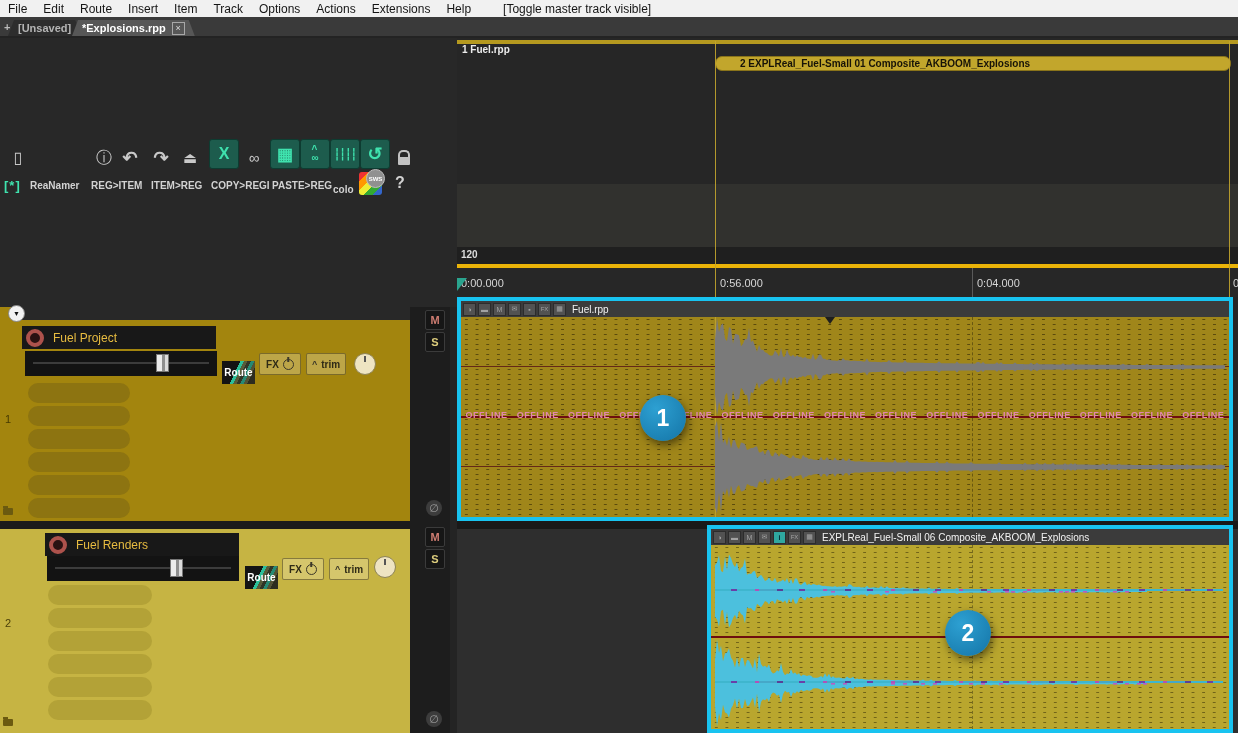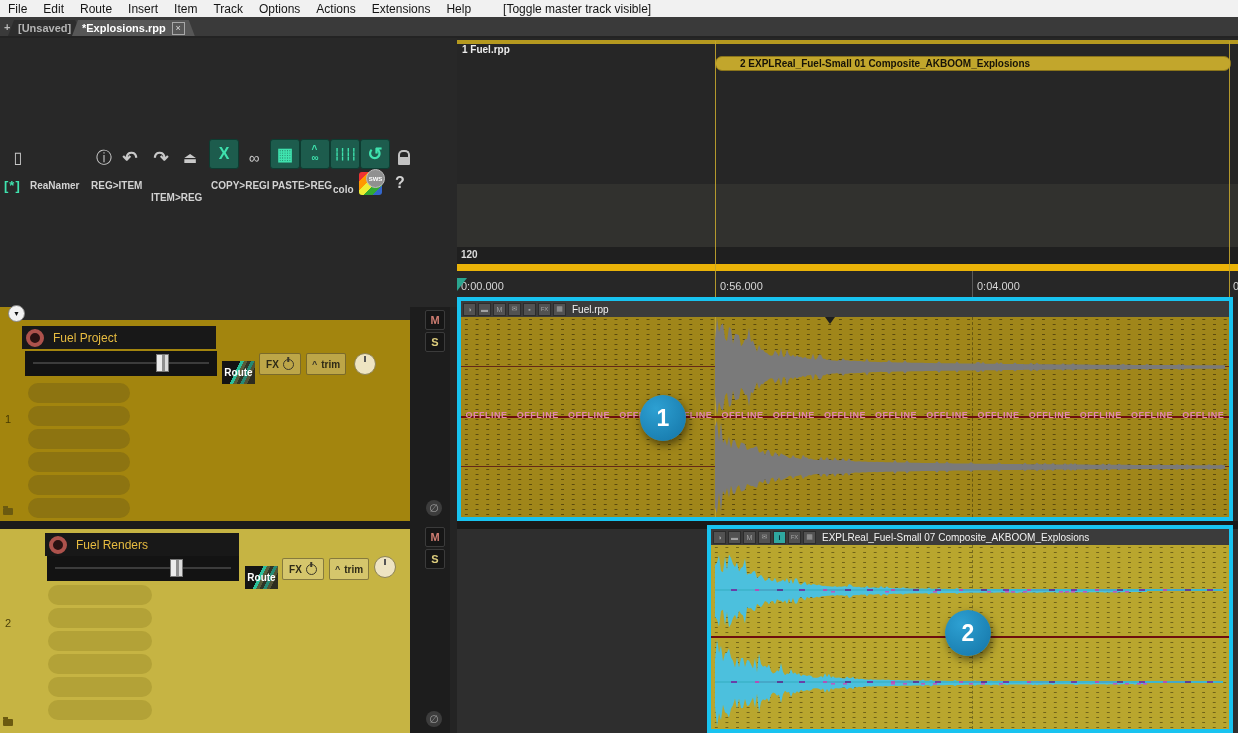--- a/index.html
+++ b/index.html
@@ -70,21 +70,21 @@
   
   .arrange{position:absolute;left:457px;top:38px;width:781px;height:695px;background:#262626;overflow:hidden;}
   .gold-top{position:absolute;left:0;top:2px;width:781px;height:4px;background:#b5991f;}
   .rg1-label{position:absolute;left:5px;top:6px;color:#ececec;font-size:10px;font-weight:bold;}
   .rg2-pill{position:absolute;left:258px;top:18px;width:516px;height:15px;background:#c2a62c;border:1px solid #8a741a;
             border-radius:7px;box-sizing:border-box;color:#171308;font-size:10px;font-weight:bold;line-height:13px;
             padding-left:24px;white-space:nowrap;overflow:hidden;}
   .bandB{position:absolute;left:0;top:146px;width:781px;height:63px;background:#31312e;}
   .tempo-lane{position:absolute;left:0;top:209px;width:781px;height:17px;background:#1f1f1f;}
   .tempo-txt{position:absolute;left:4px;top:2px;color:#dcdcdc;font-size:10px;font-weight:bold;}
-  .ruler{position:absolute;left:0;top:226px;width:781px;height:33px;background:#272727;border-top:7px solid #eab308;box-sizing:border-box;}
+  .ruler{position:absolute;left:0;top:226px;width:781px;height:33px;background:#272727;border-top:4px solid #eab308;box-sizing:border-box;}
   .rlabel{position:absolute;top:9px;color:#d6d6d6;font-size:11px;white-space:nowrap;}
   .vline-gold{position:absolute;top:3px;width:1px;height:256px;background:rgba(195,165,45,.9);}
   .tick-gray{position:absolute;left:515px;top:0;width:1px;height:33px;background:#5a5a5a;}
   .cursor-tri{position:absolute;left:0;top:240px;width:0;height:0;border-top:13px solid #2aa48e;border-right:10px solid transparent;}
   .sel-box{position:absolute;border:4px solid #18c3f0;box-sizing:border-box;z-index:5;}
   .item-header{position:absolute;left:0;top:0;right:0;height:16px;background:#3b3b3b;display:flex;align-items:center;padding-left:2px;gap:2px;}
   .ih-icon{width:13px;height:13px;background:#525252;border:1px solid #2c2c2c;box-sizing:border-box;color:#a2a2a2;
            font-size:7px;display:flex;align-items:center;justify-content:center;flex:none;overflow:hidden;}
   .ih-icon.active{background:#2fa8a0;color:#073038;font-weight:bold;}
   .item-label{color:#f2f2f2;font-size:10px;margin-left:4px;white-space:nowrap;overflow:hidden;}
@@ -177,21 +177,21 @@
       </div>
       <div class="tb-cell" style="left: 392px; top: 145px; width: 24px; height: 25px;">
         <span class="lockarc"></span>
         <span class="lockbody"></span>
       </div>
     </div>
 
   <div class="star-btn" style="left:4px;top:178px;">[*]</div>
   <span class="tb2-label" style="left:30px;top:180px;">ReaNamer</span>
   <span class="tb2-label" style="left:91px;top:180px;">REG&gt;ITEM</span>
-  <span class="tb2-label" style="left:151px;top:192px;">ITEM&gt;REG</span>
+  <span class="tb2-label" style="left:151px;top:180px;">ITEM&gt;REG</span>
   <span class="tb2-label" style="left:211px;top:180px;">COPY&gt;REGI</span>
   <span class="tb2-label" style="left:272px;top:180px;">PASTE&gt;REG</span>
   <span class="tb2-label" style="left:325px;top:174px;margin-left:40px;">Ope</span>
   <span class="tb2-label" style="left:333px;top:184px;">colo</span>
   <div class="sws-ic" style="left:359px;top:172px;">
     <span class="sws-circ">SWS</span>
   </div>
   <span class="tb2-label" style="left:395px;top:174px;font-size:16px;">?</span>
 
   <div class="abs tp1" style="left:0;top:307px;width:16px;height:214px;">
@@ -339,21 +339,21 @@
 
     <div class="sel-box" style="left:250px;top:487px;width:526px;height:208px;" id="item2">
       <div class="item-header" id="item2-header">
         <span class="ih-icon">◑</span>
           <span class="ih-icon">▬</span>
           <span class="ih-icon">M</span>
           <span class="ih-icon">✉</span>
           <span class="ih-icon active">i</span>
           <span class="ih-icon" style="font-size: 6px;">FX</span>
           <span class="ih-icon">▦</span>
-          <span class="item-label">EXPLReal_Fuel-Small 07 Composite_AKBOOM_Explosions</span>
+          <span class="item-label">EXPLReal_Fuel-Small 06 Composite_AKBOOM_Explosions</span>
       </div>
       <div class="item-body dots2" id="item2-body">
         <div class="tailline" style="left:4px;top:44px;width:508px;"></div>
         <div class="tailline" style="left:4px;top:136px;width:508px;"></div>
         <div class="centerline" style="left:0;top:91px;width:518px;height:2px;"></div>
         <div class="item-vdash" style="left:261px;"></div>
       <svg width="518" height="92" class="wave-svg" style="left: 0px; top: 0px;">
             <polygon points="4,46 4,20.177975373611773 6,17.52330463130967 8,10.20244342066782 10,25.937662708002282 12,27.20279223273557 14,11.545968154101828 16,24.781076972318562 18,9.504968757347939 20,13.10932925672325 22,18.977018269793902 24,22.358154169030083 26,17.2514336862308 28,26.38288643123899 30,22.969563872311973 32,21.564677252241637 34,13.54557777618355 36,29.76622065661905 38,28.466261398633268 40,28.88330760361003 42,26.51670931570371 44,26.063835615813012 46,33.13043253709469 48,31.544062207425405 50,29.72072951431647 52,32.48050163352792 54,36.02451711982802 56,34.944266826506365 58,32.508167822016816 60,35.78110459146559 62,36.04380356645956 64,32.71274758325904 66,37.63877822362717 68,36.49687966665103 70,36.13544988586354 72,34.50331357055853 74,36.701313978472676 76,32.97595539493129 78,38.51958902863488 80,33.67175497915076 82,38.87916455032466 84,33.50898775716567 86,33.40538255294594 88,38.8188460120844 90,40.07675088837352 92,38.292436779624104 94,36.46217480191401 96,40.36012227555589 98,38.746175075748866 100,40.34812747867584 102,38.97122382522953 104,39.37652993523524 106,40.15019766119 108,39.40035070789163 110,40.485777319561336 112,40.91462901740648 114,40.8698841050204 116,41.29753343195652 118,41.13153913096188 120,41.59298340585829 122,41.70807579169157 124,40.8917747177959 126,41.88028351034864 128,41.577881768095864 130,41.66830001697158 132,41.49983047442889 134,41.10164426702761 136,41.9565301460065 138,39.02440747503122 140,39.63764510818419 142,41.692172625167586 144,41.676606781645596 146,41.94050897910091 148,41.783036276697715 150,42.56235169346911 152,42.33472446631298 154,42.55137573087649 156,40.73774808136926 158,42.79044692219888 160,42.72760609270962 162,42.37310230111916 164,42.553118539457465 166,42.86754754470189 168,42.90155357041223 170,40.93056166463088 172,42.67271782841804 174,42.84116574442133 176,41.26703768611966 178,42.89597417049441 180,43.10187556812652 182,43.23267937374584 184,43.25701577471561 186,43.12434261893608 188,43.209588641407045 190,43.338466103767004 192,42.166983381610954 194,43.29102997289063 196,43.33978810858506 198,43.5050643842042 200,43.40572267245893 202,43.459145934418665 204,43.631525950437236 206,43.50920785229252 208,43.62599444659313 210,43.590077329000195 212,43.60534699392558 214,43.70265190174863 216,43.76452097446449 218,42.617246526467696 220,43.71750843178114 222,43.77820158588896 224,43.844928261937405 226,43.79431564552351 228,42.832047898484916 230,43.903134843248175 232,43.96001755803887 234,43.87374209970926 236,43.93319204049936 238,43.96200090275954 240,44.00626978011922 242,44.03064809341115 244,44.02852946044522 246,43.05216804666184 248,44.10002886971138 250,44.109949473170076 252,44.10935641686576 254,44.11119801713617 256,44.15238094236002 258,44.17057382712772 260,44.14848094554478 262,44.171505753751276 264,44.226048488186535 266,44.225636535320845 268,44.23261269254404 270,44.23746701960347 272,44.26604884882758 274,44.29263835264615 276,44.29520282673312 278,44.303998882686074 280,44.343091812736546 282,44.346920339283365 284,44.36629246524873 286,44.37581940292298 288,44.386876295475595 290,44.38630422720828 292,44.392940824422865 294,44.40920733715558 296,44.43420993338008 298,44.447087451314985 300,44.4622731846208 302,44.46442891137315 304,44.47941548269652 306,43.72065765476946 308,44.48799560385569 310,44.50621249114299 312,44.51050661227938 314,44.531913535040175 316,44.5373736687166 318,44.552690137720944 320,44.55953143426264 322,44.562752163195746 324,44.57783919577724 326,43.879872193859676 328,44.58913394742497 330,44.609042262547895 332,44.614804682631984 334,44.624032760665514 336,44.628280121566476 338,44.64184840581061 340,44.64268865869707 342,44.65699911549254 344,44.661735625976846 346,44.00091295473336 348,44.67807796254194 350,44.68944306889429 352,44.69619910162595 354,44.70320962962594 356,44.709860230827545 358,44.713269426583366 360,44.7250799356876 362,44.729960629869666 364,44.73577918277403 366,44.74308728614858 368,44.749030710545355 370,44.75830888307425 372,44.76319600217087 374,44.769006945906426 376,44.16533722774588 378,44.78218020842192 380,44.78863788669122 382,44.79454774013254 384,44.800731223040884 386,44.805533588395356 388,44.810249702842405 390,44.81599556766209 392,44.82107765417363 394,44.24200933373412 396,44.831635441963506 398,44.25689934815836 400,44.84250980228142 402,44.848234506894 404,44.852880477155885 406,44.28778904983114 408,44.86390273691634 410,44.868634515950205 412,44.87214517909526 414,44.8773096200885 416,44.882521065951295 418,44.88677000059225 420,44.891571707429215 422,44.89570769127795 424,44.8996126479921 426,44.90405824501621 428,44.908724594355796 430,44.91319909403393 432,44.917020554302944 434,44.921240424485404 436,44.924903695684534 436,46 436,47.075096304315466 434,47.078759575514596 432,47.082979445697056 430,47.08680090596607 428,47.091275405644204 426,47.09594175498379 424,47.1003873520079 422,47.10429230872205 420,47.108428292570785 418,47.11322999940775 416,47.117478934048705 414,47.1226903799115 412,47.12785482090474 410,47.131365484049795 408,47.13609726308366 406,47.71221095016886 404,47.147119522844115 402,47.151765493106 400,47.15749019771858 398,47.74310065184164 396,47.168364558036494 394,47.75799066626588 392,47.17892234582637 390,47.18400443233791 388,47.189750297157595 386,47.194466411604644 384,47.199268776959116 382,47.20545225986746 380,47.21136211330878 378,47.21781979157808 376,47.83466277225412 374,47.230993054093574 372,47.23680399782913 370,47.24169111692575 368,47.250969289454645 366,47.25691271385142 364,47.26422081722597 362,47.270039370130334 360,47.2749200643124 358,47.286730573416634 356,47.290139769172455 354,47.29679037037406 352,47.30380089837405 350,47.31055693110571 348,47.32192203745806 346,47.99908704526664 344,47.338264374023154 342,47.34300088450746 340,47.35731134130293 338,47.35815159418939 336,47.371719878433524 334,47.375967239334486 332,47.385195317368016 330,47.390957737452105 328,47.41086605257503 326,48.120127806140324 324,47.42216080422276 322,47.437247836804254 320,47.44046856573736 318,47.447309862279056 316,47.4626263312834 314,47.468086464959825 312,47.48949338772062 310,47.49378750885701 308,47.51200439614431 306,48.27934234523054 304,47.52058451730348 302,47.53557108862685 300,47.5377268153792 298,47.552912548685015 296,47.56579006661992 294,47.59079266284442 292,47.607059175577135 290,47.61369577279172 288,47.613123704524405 286,47.62418059707702 284,47.63370753475127 282,47.653079660716635 280,47.656908187263454 278,47.696001117313926 276,47.70479717326688 274,47.70736164735385 272,47.73395115117242 270,47.76253298039653 268,47.76738730745596 266,47.774363464679155 264,47.773951511813465 262,47.828494246248724 260,47.85151905445522 258,47.82942617287228 256,47.84761905763998 254,47.88880198286383 252,47.89064358313424 250,47.890050526829924 248,47.89997113028862 246,48.94783195333816 244,47.97147053955478 242,47.96935190658885 240,47.99373021988078 238,48.03799909724046 236,48.06680795950064 234,48.12625790029074 232,48.03998244196113 230,48.096865156751825 228,49.167952101515084 226,48.20568435447649 224,48.155071738062595 222,48.22179841411104 220,48.28249156821886 218,49.382753473532304 216,48.23547902553551 214,48.29734809825137 212,48.39465300607442 210,48.409922670999805 208,48.37400555340687 206,48.49079214770748 204,48.368474049562764 202,48.540854065581335 200,48.59427732754107 198,48.4949356157958 196,48.66021189141494 194,48.70897002710937 192,49.833016618389046 190,48.661533896232996 188,48.790411358592955 186,48.87565738106392 184,48.74298422528439 182,48.76732062625416 180,48.89812443187348 178,49.10402582950559 176,50.73296231388034 174,49.15883425557867 172,49.32728217158196 170,51.06943833536912 168,49.09844642958777 166,49.13245245529811 164,49.446881460542535 162,49.62689769888084 160,49.27239390729038 158,49.20955307780112 156,51.26225191863074 154,49.44862426912351 152,49.66527553368702 150,49.43764830653089 148,50.216963723302285 146,50.05949102089909 144,50.323393218354404 142,50.307827374832414 140,52.36235489181581 138,52.97559252496878 136,50.0434698539935 134,50.89835573297239 132,50.50016952557111 130,50.33169998302842 128,50.422118231904136 126,50.11971648965136 124,51.1082252822041 122,50.29192420830843 120,50.40701659414171 118,50.86846086903812 116,50.70246656804348 114,51.1301158949796 112,51.08537098259352 110,51.514222680438664 108,52.59964929210837 106,51.84980233881 104,52.62347006476476 102,53.02877617477047 100,51.65187252132416 98,53.253824924251134 96,51.63987772444411 94,55.53782519808599 92,53.707563220375896 90,51.92324911162648 88,53.1811539879156 86,58.59461744705406 84,58.49101224283433 82,53.12083544967534 80,58.32824502084924 78,53.48041097136512 76,59.02404460506871 74,55.298686021527324 72,57.49668642944147 70,55.86455011413646 68,55.50312033334897 66,54.36122177637283 64,59.28725241674096 62,55.95619643354044 60,56.21889540853441 58,59.491832177983184 56,57.055733173493635 54,55.97548288017198 52,59.51949836647208 50,62.279270485683526 48,60.455937792574595 46,58.86956746290531 44,65.93616438418698 42,65.48329068429629 40,63.116692396389965 38,63.533738601366736 36,62.233779343380945 34,78.45442222381645 32,70.43532274775836 30,69.03043612768803 28,65.61711356876101 26,74.7485663137692 24,69.64184583096991 22,73.0229817302061 20,78.89067074327676 18,82.49503124265206 16,67.21892302768144 14,80.45403184589817 12,64.79720776726444 10,66.06233729199772 8,81.79755657933218 6,74.47669536869033 4,71.82202462638823" fill="#4cc0dd"></polygon>
             <rect x="120" y="44.4" width="4" height="3.2" fill="#b85cc4"></rect>
             <rect x="174" y="44.4" width="4" height="3.2" fill="#b85cc4"></rect>

